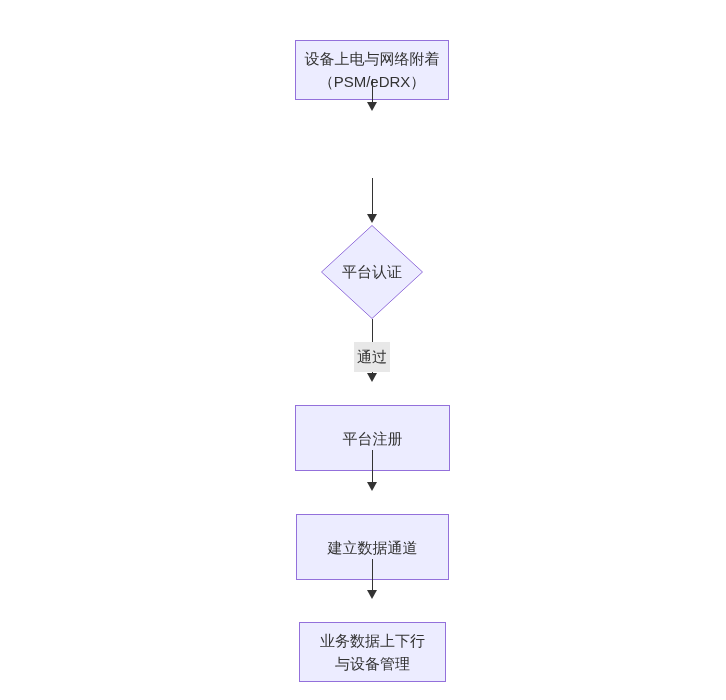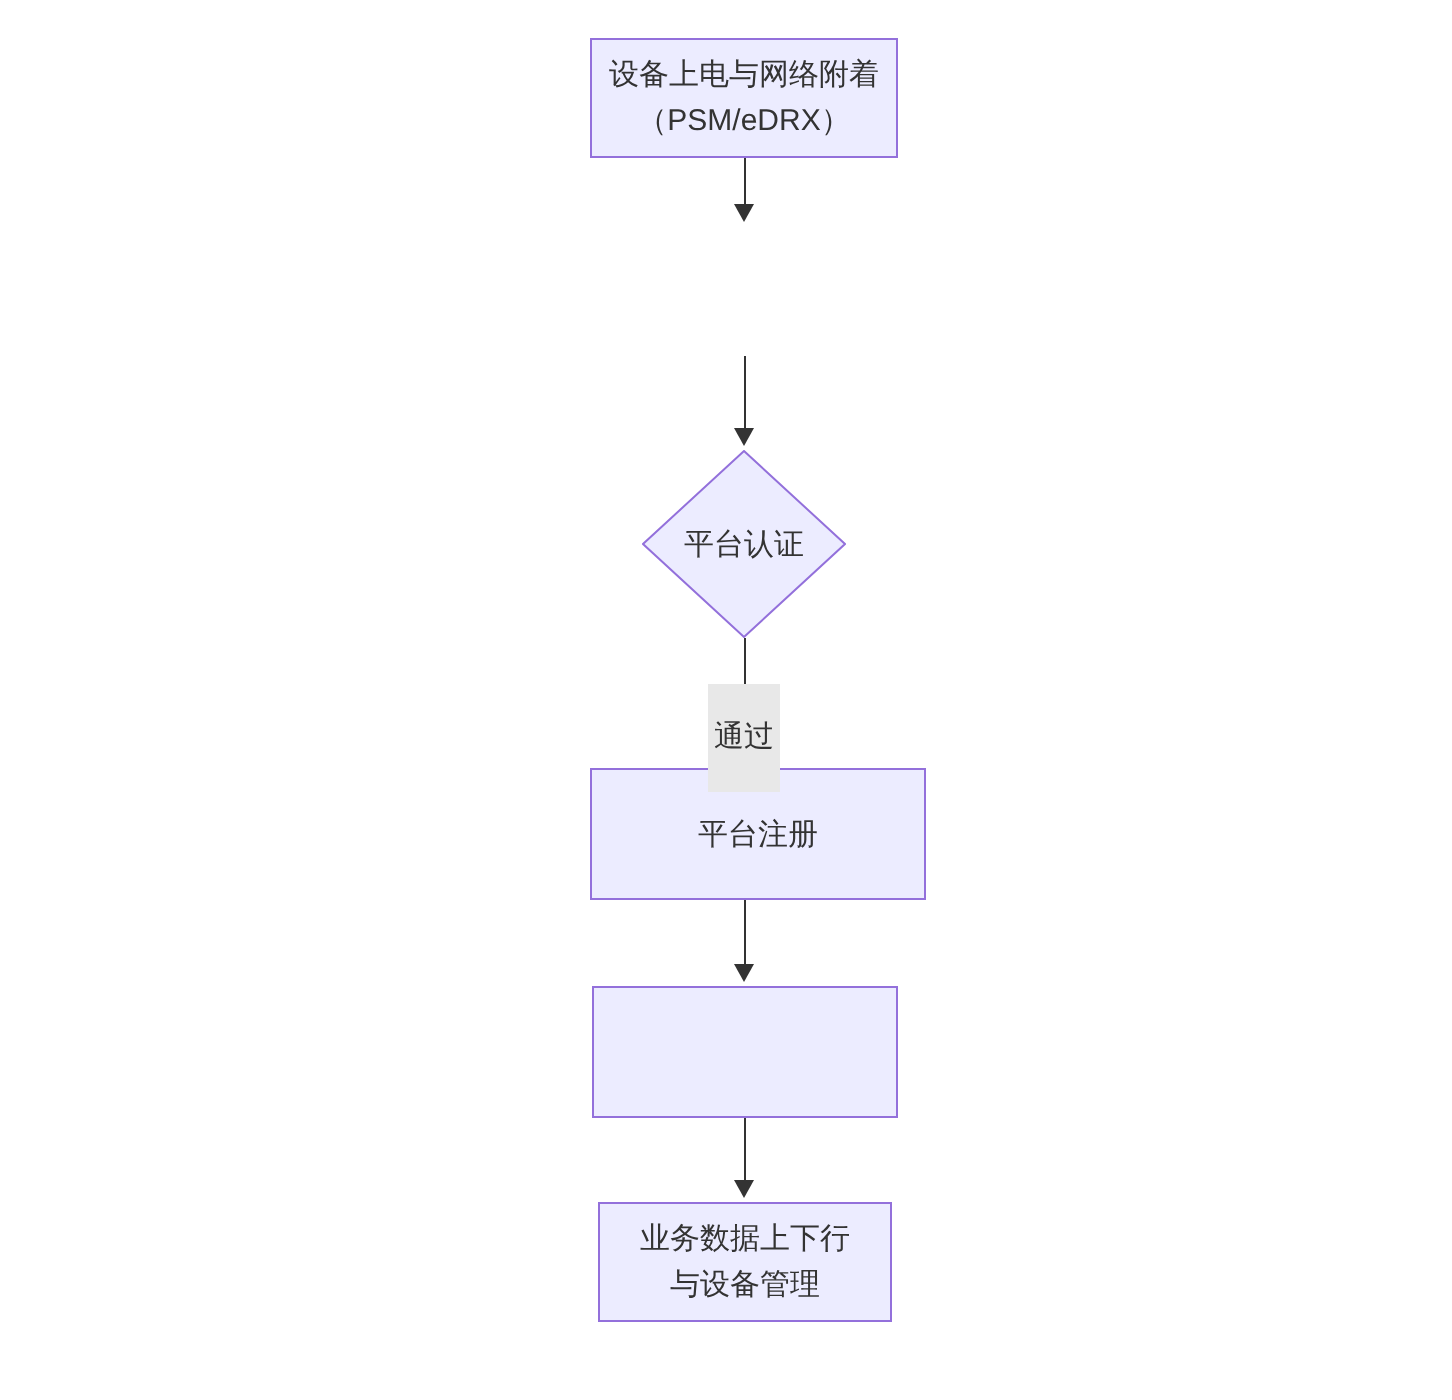--- a/index.html
+++ b/index.html
@@ -22,24 +22,25 @@
     box-sizing: border-box;
     background: var(--node-fill, #ECECFF);
     border: 1px solid var(--node-border, #9370DB);
     display: flex;
     flex-direction: column;
     align-items: center;
     justify-content: center;
     text-align: center;
     font-size: 15px;
     line-height: 23px;
+    margin-top: 21px;
   }
   .n1 { left: 295px; top: 19px;  width: 154px; height: 60px; font-size: 14px; line-height: 22px; }
   .n2 { left: 297px; top: 112px; width: 150px; height: 66px; }
-  .n4 { left: 295px; top: 384px; width: 168px; height: 66px; }
+  .n4 { left: 295px; top: 384px; width: 155px; height: 66px; }
   .n5 { left: 296px; top: 493px; width: 153px; height: 66px; }
   .n6 { left: 299px; top: 601px; width: 147px; height: 60px; }
   .nline { display: block; white-space: nowrap; }
   
   .diamond-wrap {
     position: absolute;
     left: 321px; top: 225px;
     width: 102px; height: 94px;
   }
   .diamond-wrap svg { display: block; }
@@ -83,21 +84,21 @@
     border-right: 5px solid transparent;
     border-top: 9px solid var(--edge-color, #333333);
   }
   
   .edge-label {
     position: absolute;
     left: 372px;
     top: 342px;
     transform: translateX(-50%);
     background: var(--edge-label-bg, #e8e8e8);
-    padding: 16px 3px;
+    padding: 4px 3px;
     font-size: 15px;
     line-height: 22px;
     white-space: nowrap;
     z-index: 2;
   }
 </style>
 </head>
 <body>
 
 <div class="canvas">
@@ -134,20 +135,21 @@
   <div class="node rect n4">
     <span class="nline">平台注册</span>
   </div>
 
   <div class="edge e4">
     <div class="eline"></div>
     <div class="ehead"></div>
   </div>
 
   <div class="node rect n5">
+    <span class="nline">建立数据通道</span>
   </div>
 
   <div class="edge e5">
     <div class="eline"></div>
     <div class="ehead"></div>
   </div>
 
   <div class="node rect n6">
     <span class="nline">业务数据上下行</span>
     <span class="nline">与设备管理</span>

